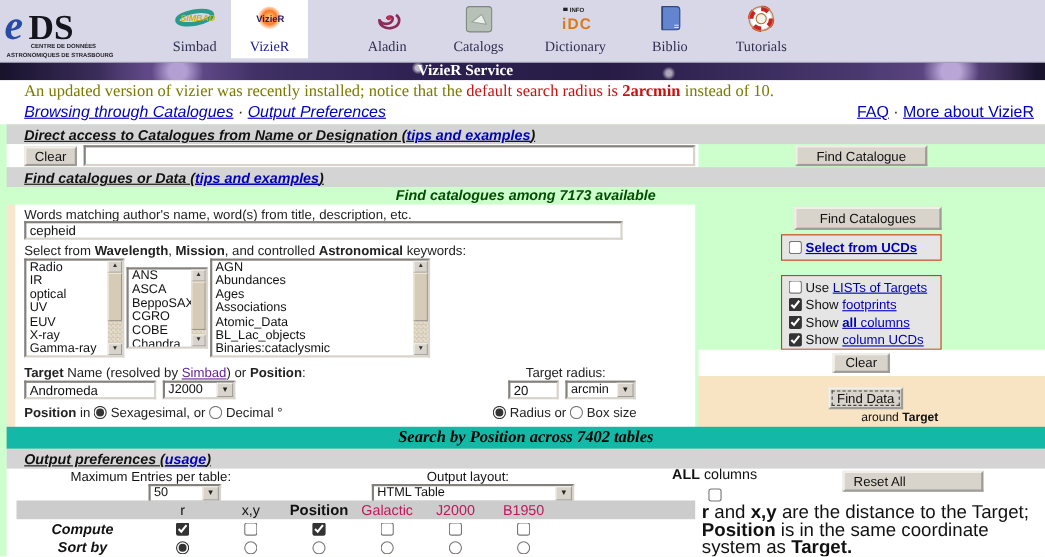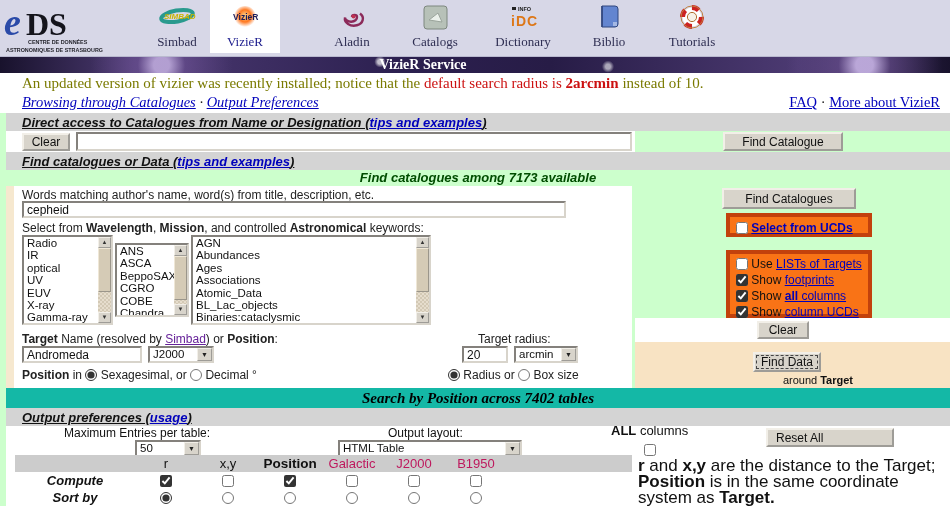--- a/index.html
+++ b/index.html
@@ -24,21 +24,21 @@
       radial-gradient(circle at 64% 60%, rgba(255,255,255,.6) 0 .4%, transparent 1%),
       linear-gradient(90deg,#18122c,#4c3a72 14%,#2c2050 42%,#271c46 58%,#4c3a72 84%,#18122c);
     color:#fff; font-family:"Liberation Serif", serif; font-weight:bold; font-size:14px;
     text-align:center; line-height:16px; padding-right:104px; }
 
   
   #notice { position:absolute; left:0; top:73px; width:950px; height:20px; background:#fff;
     font-family:"Liberation Serif", serif; font-size:15px; line-height:20px; padding-left:22px; white-space:nowrap; }
   .olive { color:#7a7a00; } .redtx { color:#cc1111; }
   #linksrow { position:absolute; left:0; top:93px; width:950px; height:20px; background:#fff;
-    font-family:Liberation Serif, serif; font-size:14.5px; line-height:19px; }
+    font-family:Liberation Sans, sans-serif; font-size:14.5px; line-height:19px; }
   #linksrow .left { position:absolute; left:22px; font-style:italic; }
   #linksrow .right { position:absolute; right:10px; }
   .lnk { color:#0000bb; text-decoration:underline; cursor:pointer; }
   .vlnk { color:#662299; text-decoration:underline; cursor:pointer; }
   .dot { color:#222; text-decoration:none; }
 
   
   #greenbase { position:absolute; left:0; top:113px; width:950px; height:295px; background:#ccffcc; }
   #greenstrip-bottom { position:absolute; left:0; top:408px; width:6px; height:98px; background:#ccffcc; }
   #creamstrip { position:absolute; left:6px; top:186px; width:8px; height:222px; background:#f6e8cf; }
@@ -72,21 +72,21 @@
   .sb { position:absolute; right:0; top:0; width:13px; bottom:0;
     background:repeating-conic-gradient(#e6ddcd 0 25%, #d3c9b5 0 50%) 0 0/4px 4px; }
   .sb .up,.sb .dn { position:absolute; left:0; width:13px; height:11px; background:#d8d4cb; border:1px outset #f2efe8;
     font-size:6px; line-height:9px; text-align:center; color:#333; cursor:pointer; }
   .sb .up{top:0} .sb .dn{bottom:0}
   .sb .thumb { position:absolute; left:0; top:11px; width:13px; height:44px; background:#d5cbb6; border:1px outset #efe7d6; cursor:pointer; }
 
   input[type=checkbox], input[type=radio] { width:12px; height:12px; accent-color:#333; margin:0; vertical-align:-2px; cursor:pointer; }
 
   
-  .box-outline { position:absolute; border:4px solid #c2410c; background:#f97316;margin-left:16px; }
+  .box-outline { position:absolute; border:1px solid #c2410c; background:#e5e5e5; }
   .ucds-row, .tgt-row { font-size:12px; line-height:16px; white-space:nowrap; padding-left:6px; }
   #whiteband { position:absolute; left:635px; top:318px; width:315px; height:24px; background:#fff; }
   #peach-right { position:absolute; left:635px; top:342px; width:315px; height:66px; background:#f8e3c3; }
   #peach-band { position:absolute; left:6px; top:388px; width:944px; height:20px; background:#14b8a6;
     text-align:center; font-family:"Liberation Serif", serif; font-weight:bold; font-style:italic; font-size:15px; line-height:20px; color:#000; }
   #around-target { position:absolute; left:723px; top:374px; width:130px; text-align:right; font-size:11px; }
   #find-data-btn { outline:1px dashed #444; outline-offset:-4px; }
 
   
   #output-bar { top:408px; }
@@ -254,21 +254,21 @@
           <div>COBE</div>
           <div>Chandra</div>
           <div>Copernicus</div>
         </div>
       <div class="sb">
           <div class="up">▲</div>
           <div class="thumb"></div>
           <div class="dn">▼</div>
         </div>
     </div>
-    <div class="listbox" style="left:177px; top:49px; width:240px; height:90px;">
+    <div class="listbox" style="left:177px; top:49px; width:200px; height:90px;">
       <div class="items">
           <div>AGN</div>
           <div>Abundances</div>
           <div>Ages</div>
           <div>Associations</div>
           <div>Atomic_Data</div>
           <div>BL_Lac_objects</div>
           <div>Binaries:cataclysmic</div>
         </div>
       <div class="sb">

